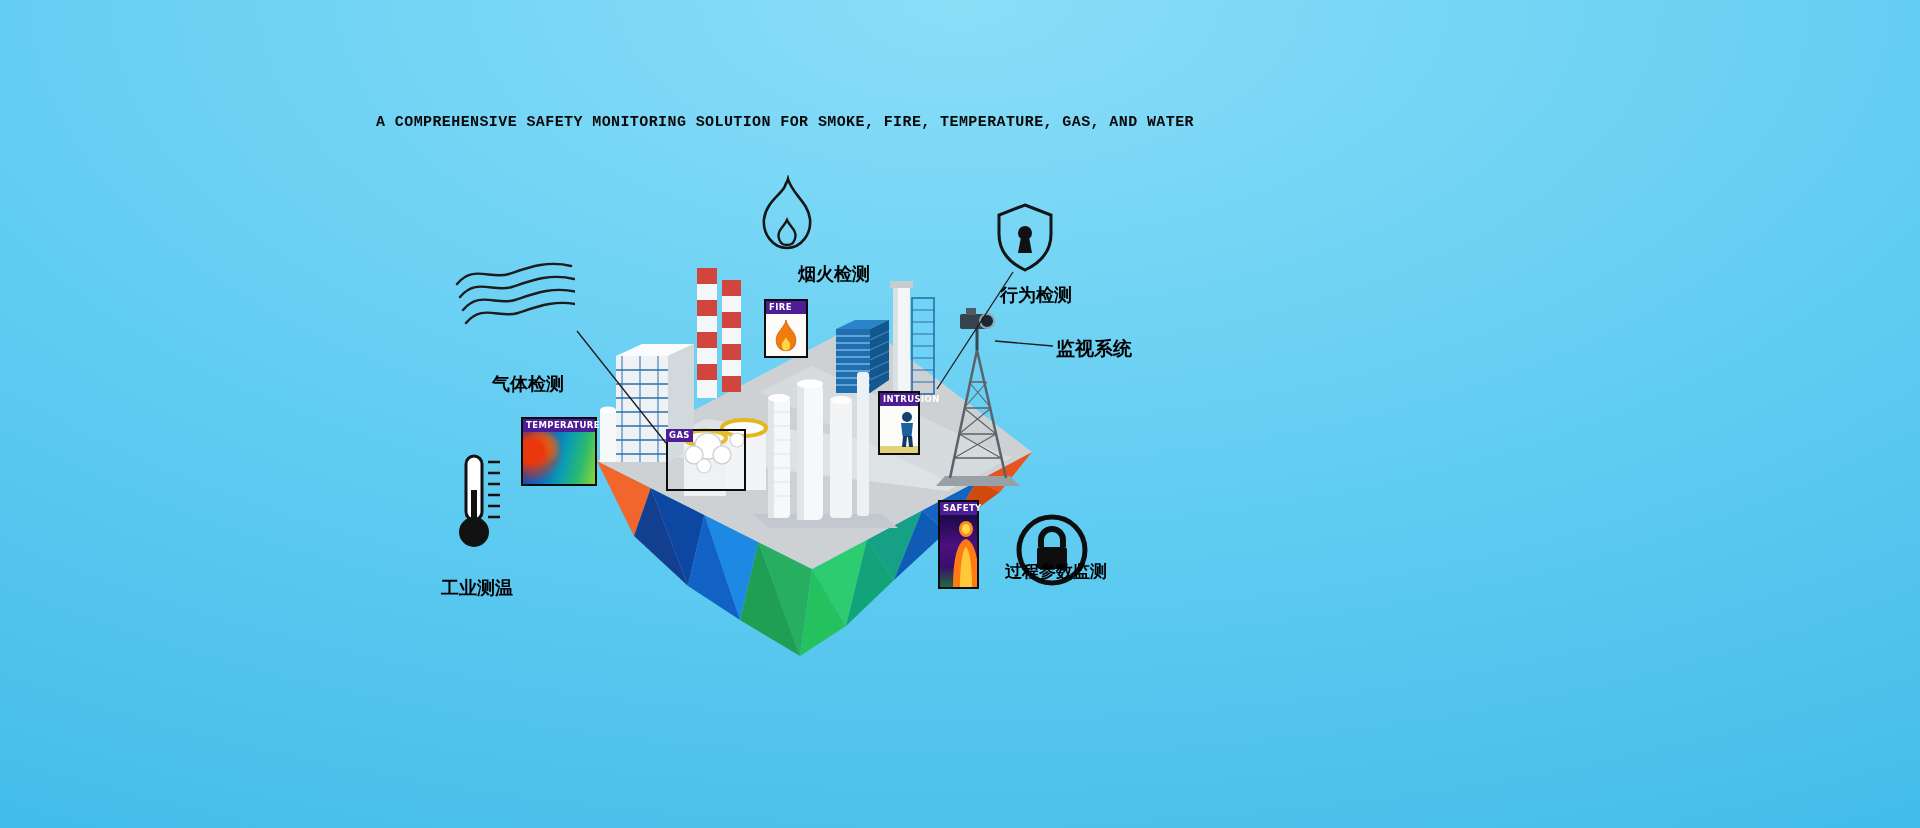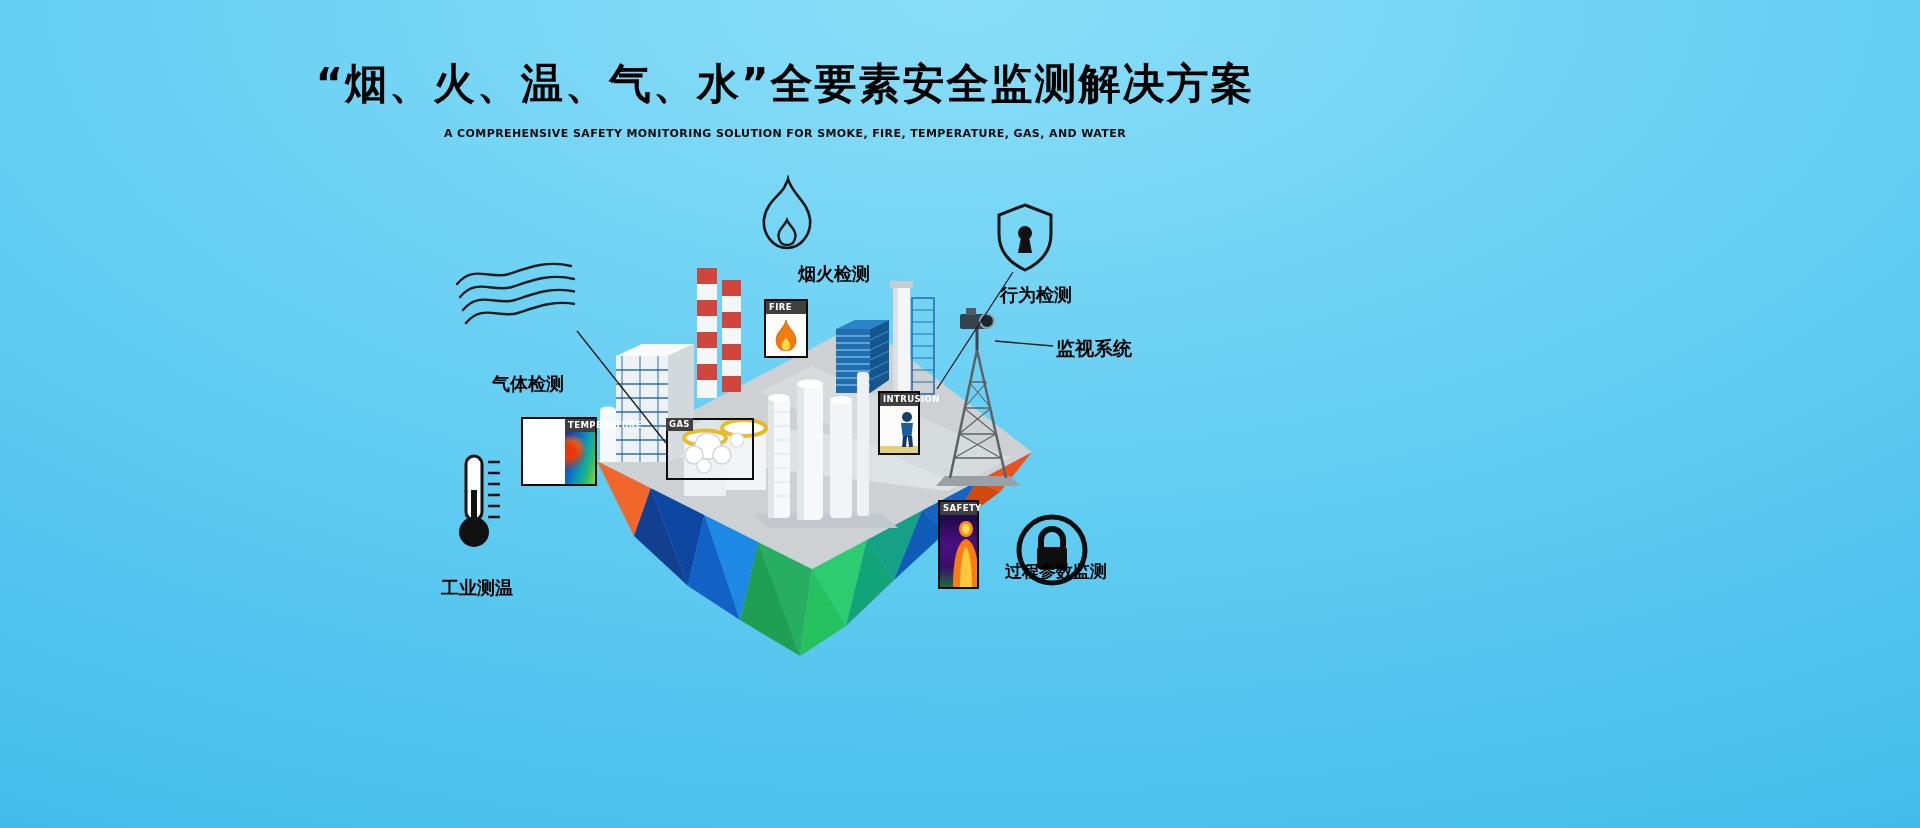--- a/index.html
+++ b/index.html
@@ -9,37 +9,37 @@
   .stage {
     position:relative; width:1920px; height:828px;
     background: radial-gradient(130% 150% at 50% 0%, #8adef8 0%, #63cdf2 40%, #45bdea 75%, #35b0e3 100%);
   }
 
   .title {
     position:absolute; top:56px; left:785px; transform:translateX(-50%);
     font-size:42px; font-weight:800; color:#000; letter-spacing:2px; white-space:nowrap;
   }
   .subtitle {
-    position:absolute; top:127px; left:785px; transform:translateX(-50%);
-    font-size:11px; font-weight:600; color:#0a0a0a; letter-spacing:0.4px; white-space:nowrap;
+    position:absolute; top:114px; left:785px; transform:translateX(-50%);
+    font-size:15px; font-weight:600; color:#0a0a0a; letter-spacing:0.4px; white-space:nowrap;font-family:Liberation Mono, monospace;
   }
 
   .scene { position:absolute; left:0; top:0; }
 
   .clabel {
     position:absolute; font-size:18px; font-weight:700; color:#000; white-space:nowrap;
   }
   .callout-icon { position:absolute; }
 
   
   .pbox {
     position:absolute; border:2px solid #0c0c0c; background:#fff;
   }
   .ptag {
-    background:#404040; color:#fff; font-size:8.5px; font-weight:700;
+    background:#4c1d95; color:#fff; font-size:8.5px; font-weight:700;
     letter-spacing:0.4px; padding:2px 3px; line-height:1.1; white-space:nowrap;
   }
   .pimg { width:100%; position:relative; overflow:hidden; }
 
   .temp-img {
     height:52px;
     background:
       radial-gradient(circle at 12% 38%, #e8380c 0 16%, rgba(232,56,12,0) 45%),
       radial-gradient(circle at 26% 30%, #f0a818 0 8%, rgba(240,168,24,0) 30%),
       linear-gradient(105deg, #1c2fa8 0%, #0c6cc4 35%, #0a9fb0 58%, #2cba6e 78%, #8fd438 100%);
@@ -177,21 +177,20 @@
       </g>
     </g>
 
     <g stroke="#1b1b1b" stroke-width="1.3">
       <line x1="577" y1="331" x2="666" y2="443"></line>
       <line x1="1013" y1="272" x2="937" y2="389"></line>
       <line x1="1053" y1="346" x2="995" y2="341"></line>
     </g>
   </svg>
 
-  <h1 class="title">“烟、火、温、气、水”全要素安全监测解决方案</h1>
   <div class="subtitle">A COMPREHENSIVE SAFETY MONITORING SOLUTION FOR SMOKE, FIRE, TEMPERATURE, GAS, AND WATER</div>
 
   <svg class="callout-icon" style="left:455px; top:258px;" width="120" height="72" viewBox="0 0 120 72">
     <defs>
       <path id="gw" d="M2,26 C18,6 36,22 54,16 C72,10 92,2 116,8" fill="none" stroke="#1c1c1c" stroke-width="2.4" stroke-linecap="round"></path>
     </defs>
     <use href="#gw"></use>
     <use href="#gw" transform="translate(3,13)"></use>
     <use href="#gw" transform="translate(6,26)"></use>
     <use href="#gw" transform="translate(9,39)"></use>
@@ -221,36 +220,36 @@
   </svg>
   <div class="clabel" style="left:441px; top:576px;">工业测温</div>
 
   <svg class="callout-icon" style="left:1013px; top:511px;" width="78" height="78" viewBox="0 0 78 78">
     <circle cx="39" cy="39" r="33" fill="none" stroke="#0e0e0e" stroke-width="5"></circle>
     <path d="M28,36 v-7 a11,11 0 0 1 22,0 v7" fill="none" stroke="#0e0e0e" stroke-width="6"></path>
     <rect x="24" y="36" width="30" height="22" rx="3" fill="#0e0e0e"></rect>
   </svg>
   <div class="clabel" style="left:1005px; top:560px; font-size:17px;">过程参数监测</div>
 
-  <div class="pbox" style="left:521px; top:417px; width:76px;padding-left:42px;">
+  <div class="pbox" style="left:521px; top:417px; width:76px;">
     <div class="ptag">TEMPERATURE</div>
     <div class="pimg temp-img"></div>
   </div>
 
   <div class="pbox" style="left:764px; top:299px; width:44px;">
     <div class="ptag">FIRE</div>
     <div class="pimg fire-img">
       <svg width="30" height="36" viewBox="0 0 40 48">
         <path d="M20,4 C22,14 32,19 33,29 C34,39 28,45 20,45 C12,45 6,39 7,29 C8,19 18,14 20,4 Z" fill="#f07c10" stroke="#c85a08" stroke-width="1"></path>
         <path d="M20,27 C22,32 26,33 25.5,38.5 C25,43 22.5,44.5 20,44.5 C17.5,44.5 15,43 14.5,38.5 C14,33 18,32 20,27 Z" fill="#ffd84a"></path>
       </svg>
     </div>
   </div>
 
-  <div class="gasbox" style="left:666px; top:418px; width:88px; height:62px;padding-left:47px;">
+  <div class="gasbox" style="left:666px; top:429px; width:80px; height:62px;padding-left:47px;">
     <div class="ptag gas-tag">GAS</div>
   </div>
 
   <div class="pbox" style="left:878px; top:391px; width:42px;">
     <div class="ptag">INTRUSION</div>
     <div class="pimg intr-img">
       <svg width="54" height="47" viewBox="0 0 54 47">
         <rect x="0" y="40" width="54" height="7" fill="#e3d27c"></rect>
         <circle cx="27" cy="11" r="5" fill="#14406e"></circle>
         <path d="M21,17 h12 l-1.5,13 h-9 Z" fill="#1a5f9e"></path>

